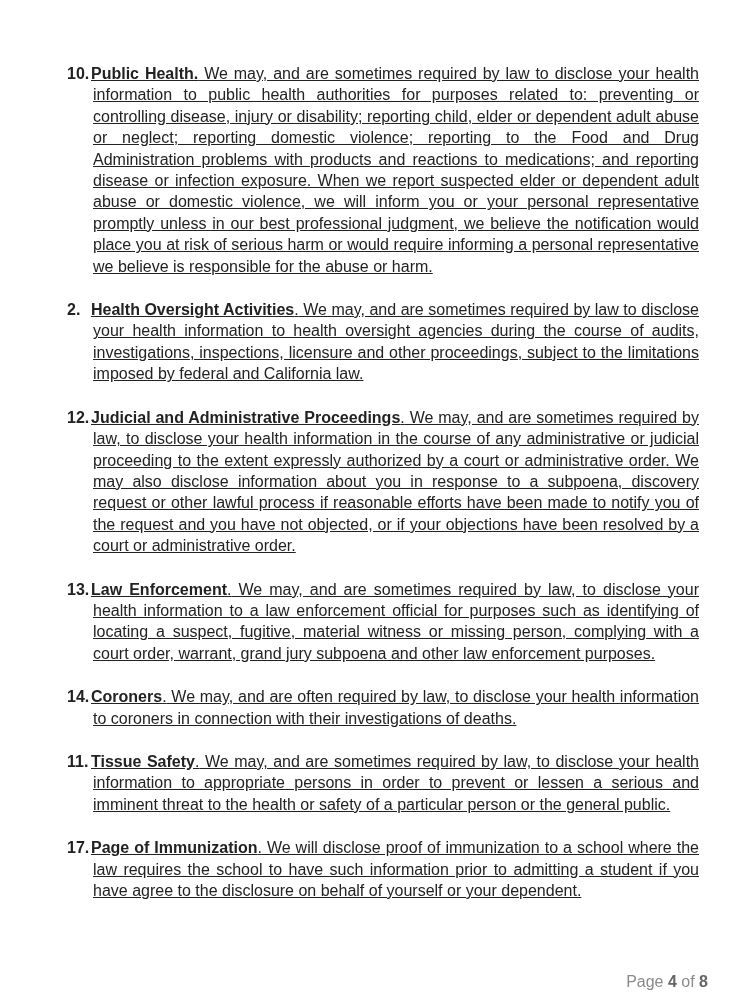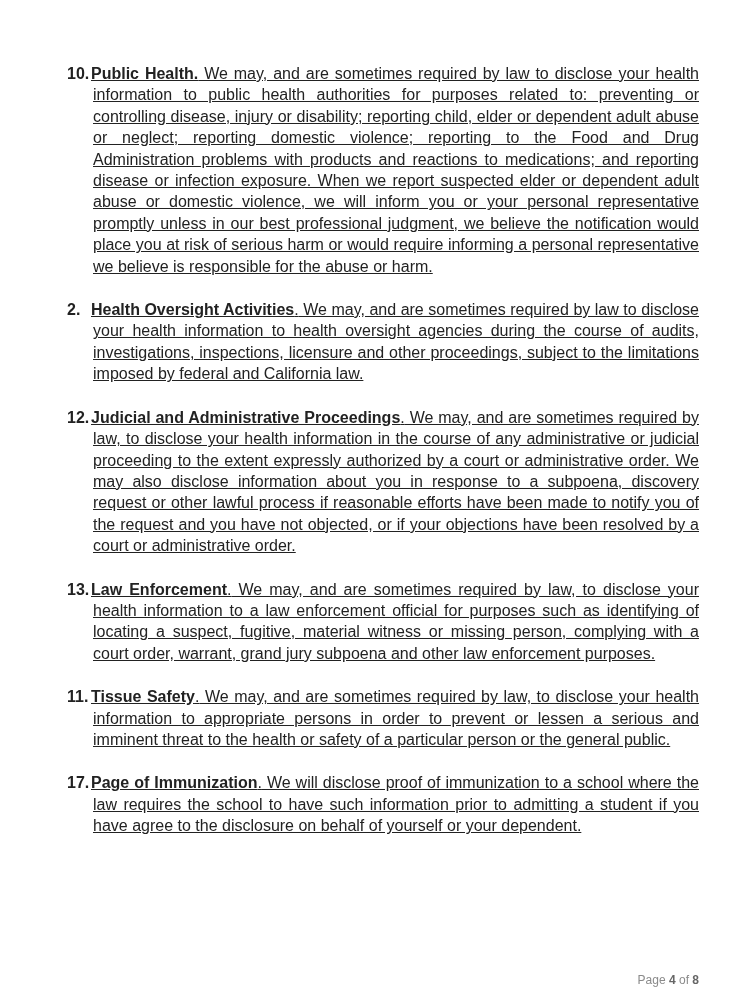--- a/index.html
+++ b/index.html
@@ -3,28 +3,29 @@
 <meta charset="utf-8">
 <style>
   html, body { margin:0; padding:0; background:#ffffff; }
   body { width:750px; height:1000px; position:relative; overflow:hidden;
          font-family:"Liberation Sans", sans-serif; color:#222; }
   .doc { position:absolute; left:67px; top:63px; width:632px; }
   .item { font-size:16px; line-height:21.4px; text-align:justify;
           padding-left:26px; text-indent:-26px; margin:0 0 22px 0;text-decoration:underline; }
   .num { font-weight:bold; display:inline-block; width:24px; text-indent:0; }
   .title { font-weight:bold; }
-  .footer { position:absolute; right:51px; top:973px; font-size:12px; color:#8a8a8a;margin-left:44px; }
+  .footer { position:absolute; right:42px; top:973px; font-size:16px; color:#8a8a8a;margin-left:44px; }
   .footer b { color:#666; font-weight:bold; }
 </style>
 </head>
 <body>
 
 <div class="doc">
   <p class="item"><span class="num">10.</span><span class="title">Public Health.</span><span></span><span> We may, and are sometimes required by law to disclose your health information to public health authorities for purposes related to: preventing or controlling disease, injury or disability; reporting child, elder or dependent adult abuse or neglect; reporting domestic violence; reporting to the Food and Drug Administration problems with products and reactions to medications; and reporting disease or infection exposure. When we report suspected elder or dependent adult abuse or domestic violence, we will inform you or your personal representative promptly unless in our best professional judgment, we believe the notification would place you at risk of serious harm or would require informing a personal representative we believe is responsible for the abuse or harm.</span></p>
   <p class="item"><span class="num">2.</span><span class="title">Health Oversight Activities</span><span>.</span><span> We may, and are sometimes required by law to disclose your health information to health oversight agencies during the course of audits, investigations, inspections, licensure and other proceedings, subject to the limitations imposed by federal and California law.</span></p>
   <p class="item"><span class="num">12.</span><span class="title">Judicial and Administrative Proceedings</span><span>.</span><span> We may, and are sometimes required by law, to disclose your health information in the course of any administrative or judicial proceeding to the extent expressly authorized by a court or administrative order. We may also disclose information about you in response to a subpoena, discovery request or other lawful process if reasonable efforts have been made to notify you of the request and you have not objected, or if your objections have been resolved by a court or administrative order.</span></p>
   <p class="item"><span class="num">13.</span><span class="title">Law Enforcement</span><span>.</span><span> We may, and are sometimes required by law, to disclose your health information to a law enforcement official for purposes such as identifying of locating a suspect, fugitive, material witness or missing person, complying with a court order, warrant, grand jury subpoena and other law enforcement purposes.</span></p>
+  <p class="item"><span class="num">14.</span><span class="title">Coroners</span><span>.</span><span> We may, and are often required by law, to disclose your health information to coroners in connection with their investigations of deaths.</span></p>
   <p class="item"><span class="num">11.</span><span class="title">Tissue Safety</span><span>.</span><span> We may, and are sometimes required by law, to disclose your health information to appropriate persons in order to prevent or lessen a serious and imminent threat to the health or safety of a particular person or the general public.</span></p>
   <p class="item"><span class="num">17.</span><span class="title">Page of Immunization</span><span>.</span><span> We will disclose proof of immunization to a school where the law requires the school to have such information prior to admitting a student if you have agree to the disclosure on behalf of yourself or your dependent.</span></p>
 </div>
 
 <div class="footer"><span>Page </span><b>4</b><span> of </span><b>8</b></div>
 
 </body></html>

